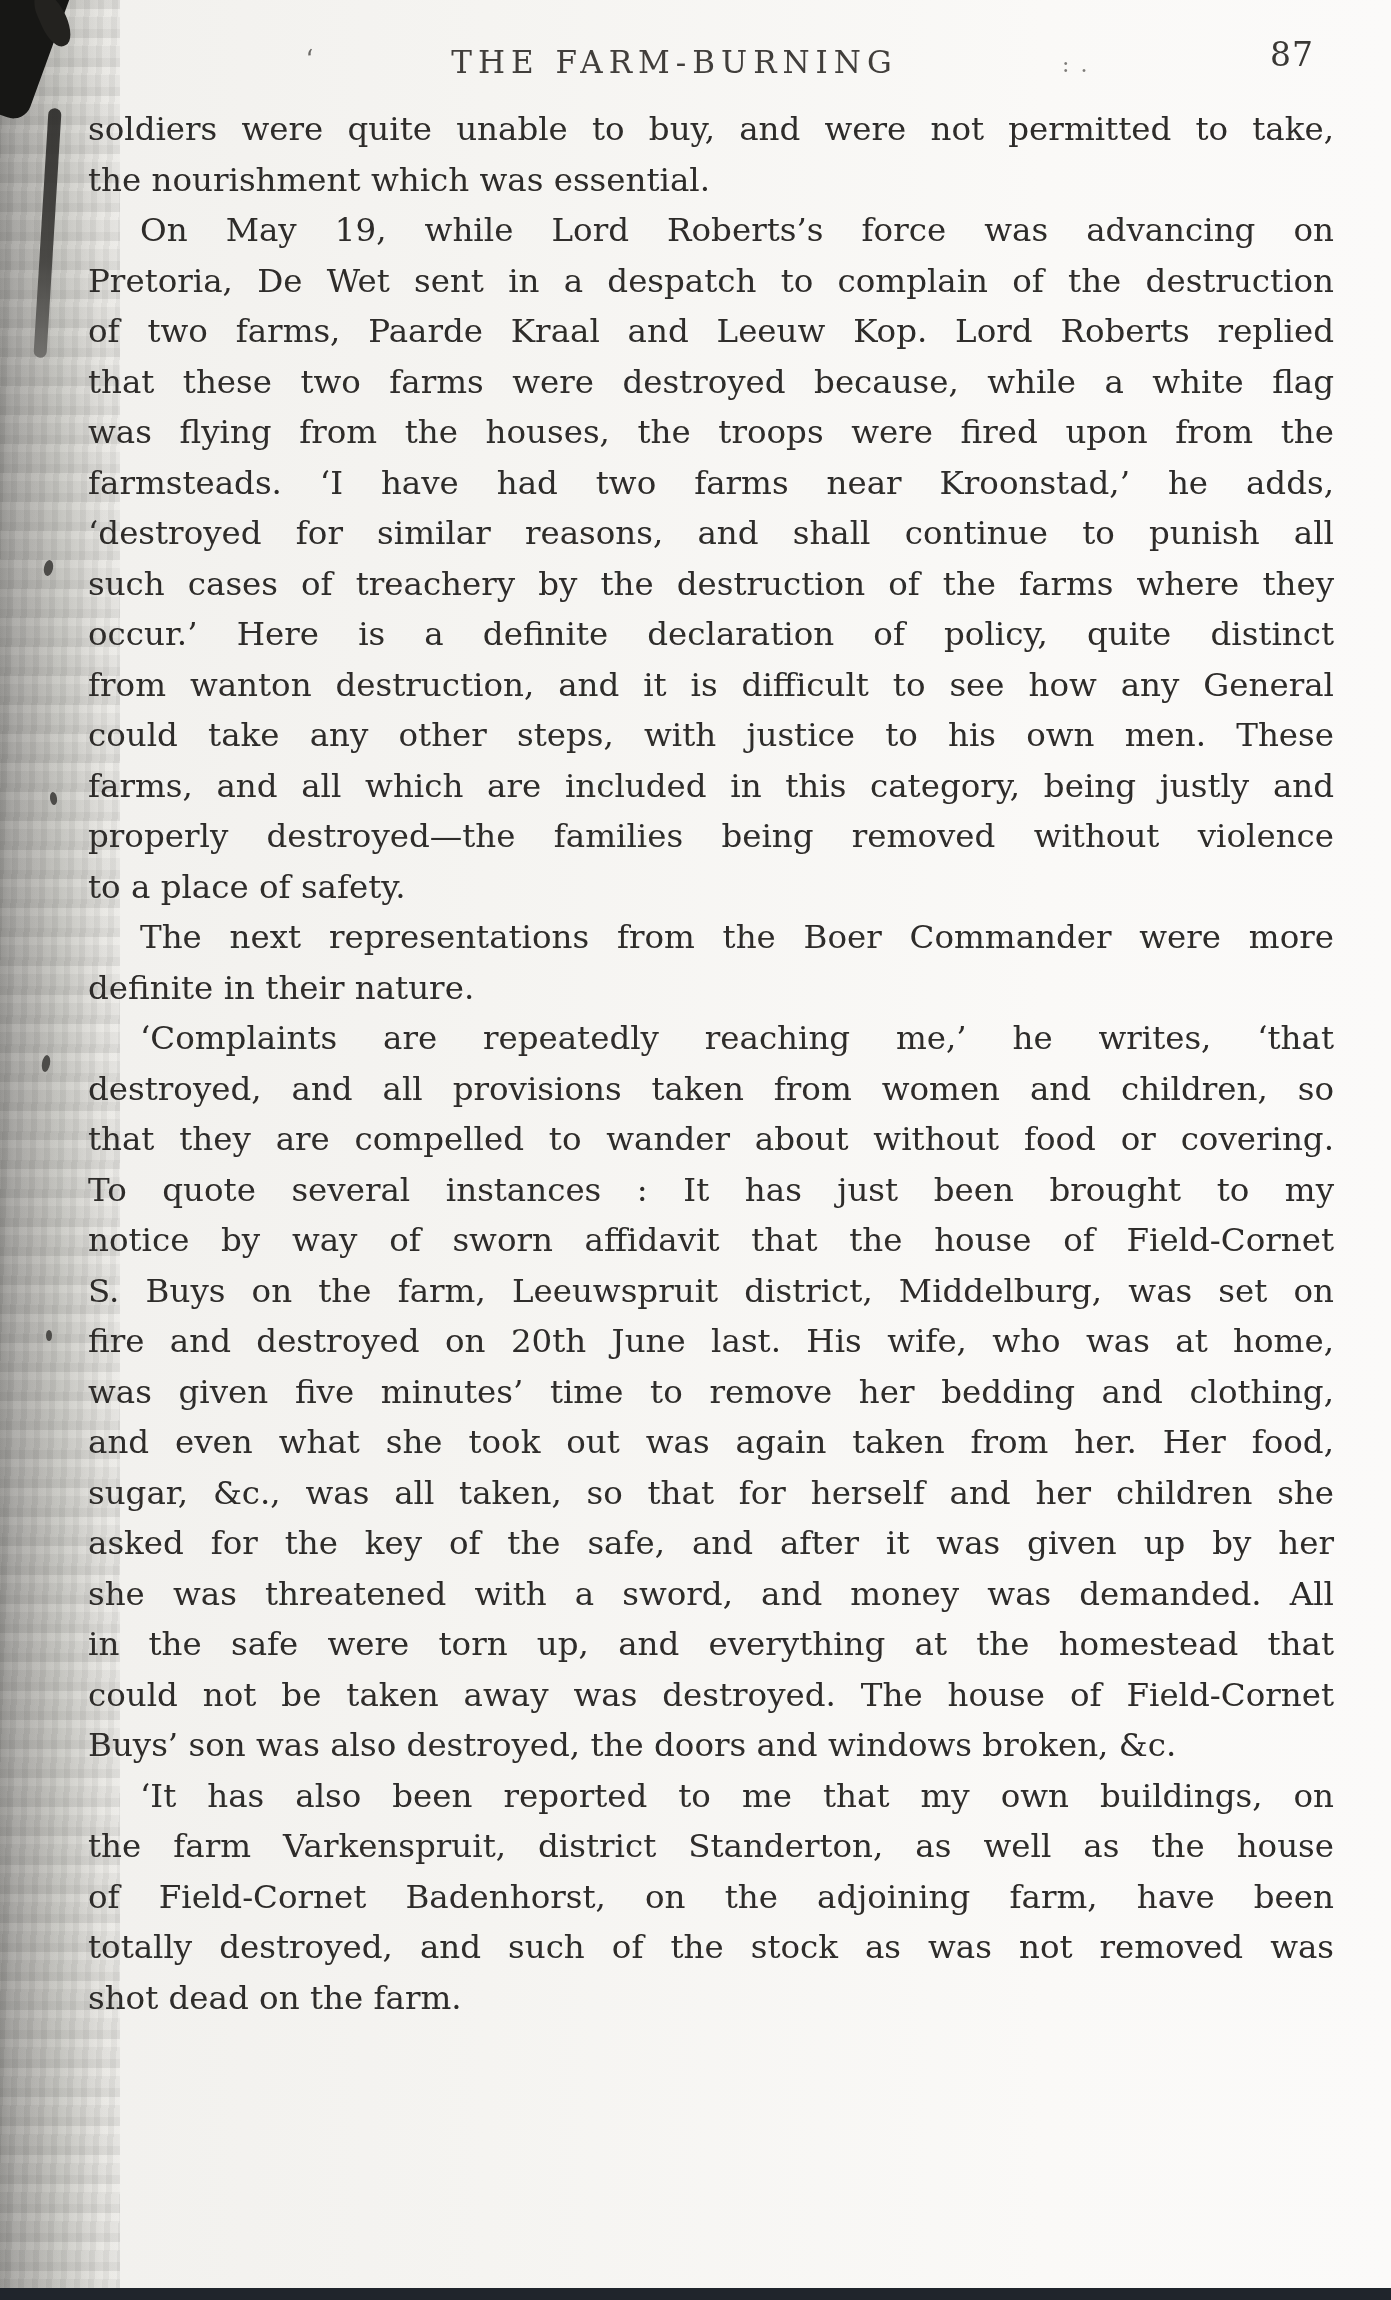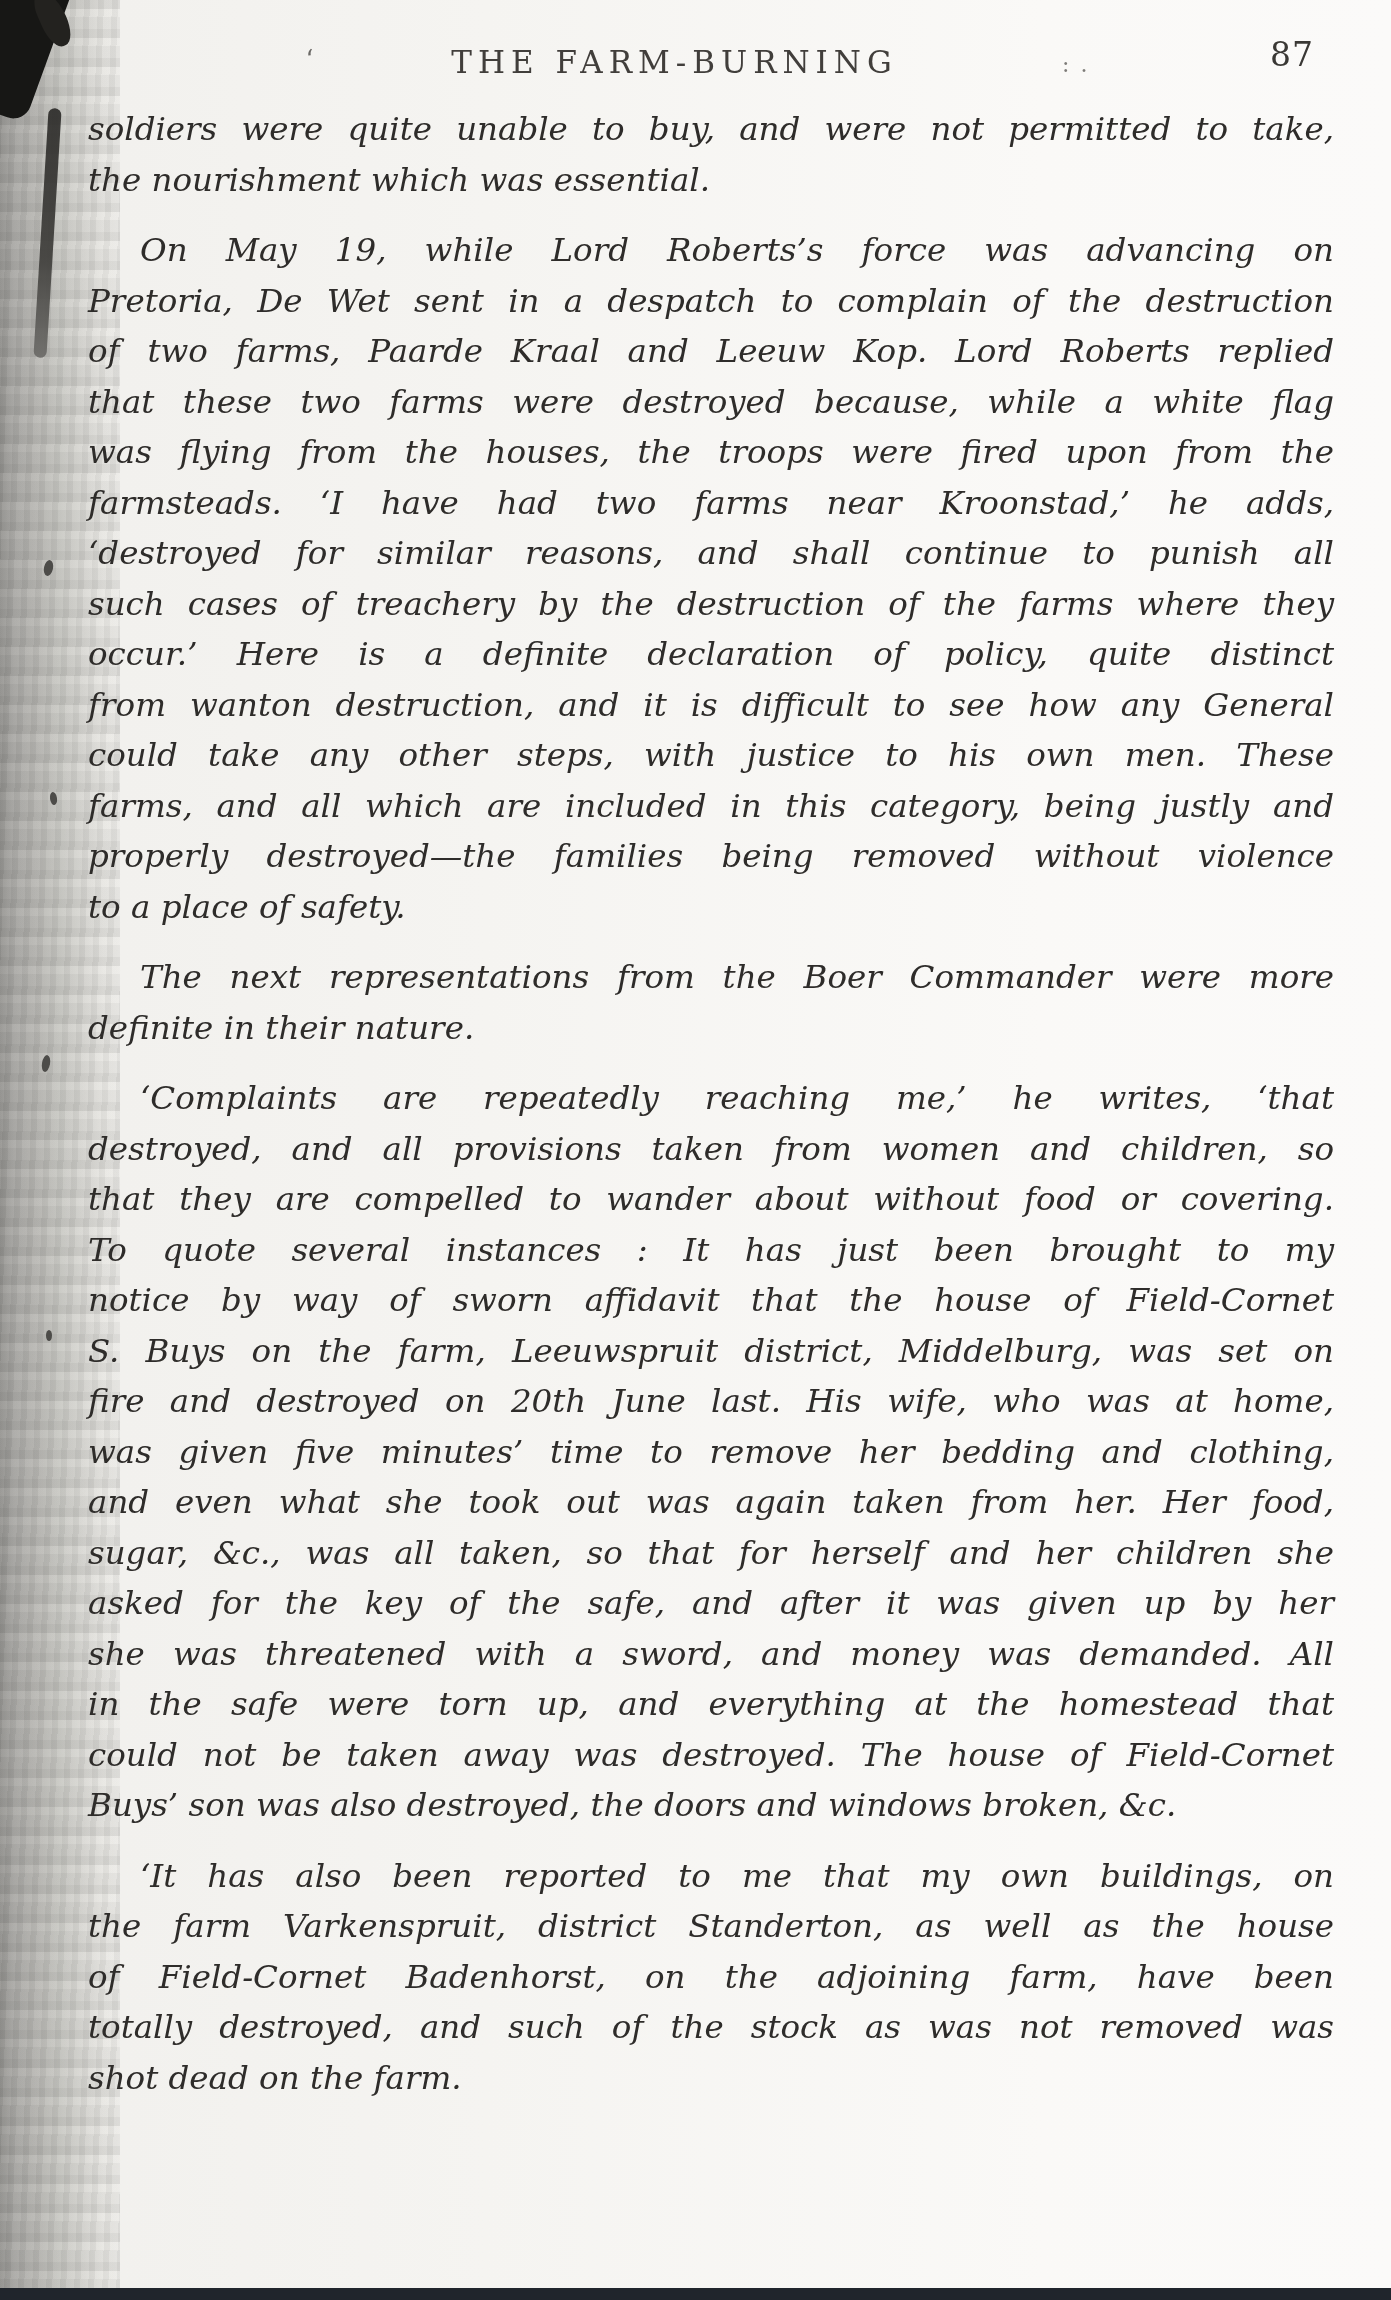--- a/index.html
+++ b/index.html
@@ -56,29 +56,29 @@
     text-indent:-60px; 
     margin-left:9px;
   }
   .page-number{
     position:absolute;left:1262px;top:35px;
     font-size:33px;color:#3a3835;letter-spacing:1px;margin-left:8px;
   }
   
   .text-block{
     position:absolute;left:88px;top:104px;width:1246px;
-    font-size:32.5px;line-height:50.5px;color:#2e2c2a;font-style:italic;
+    font-size:32.5px;line-height:50.5px;color:#2e2c2a;
   }
   .line{
     text-align:justify;
     text-align-last:justify;
     -moz-text-align-last:justify;
   }
   .line.para-end{text-align-last:left;-moz-text-align-last:left;}
-  .line.indent{text-indent:52px;margin-top:20px;}
+  .line.indent{text-indent:52px;}
   
   .bottom-band{
     position:absolute;left:0;bottom:0;width:100%;height:12px;
     background:#20252c;
   }
 </style>
 </head>
 <body>
 
 <div class="page">

